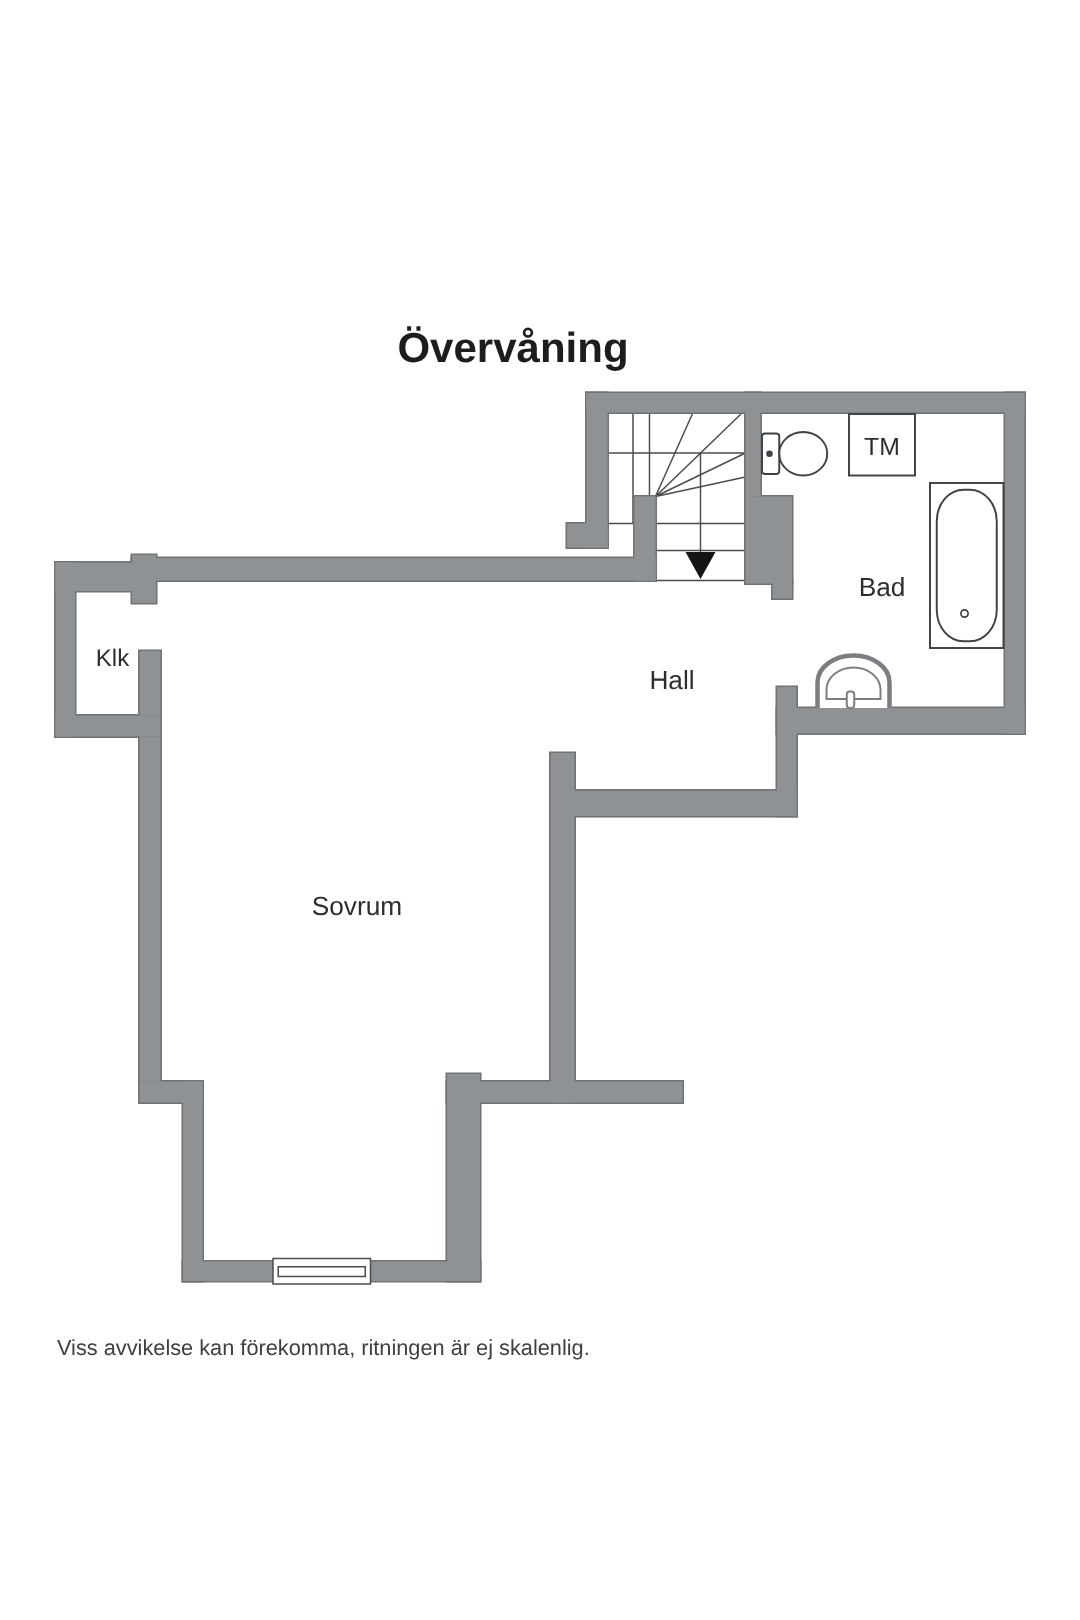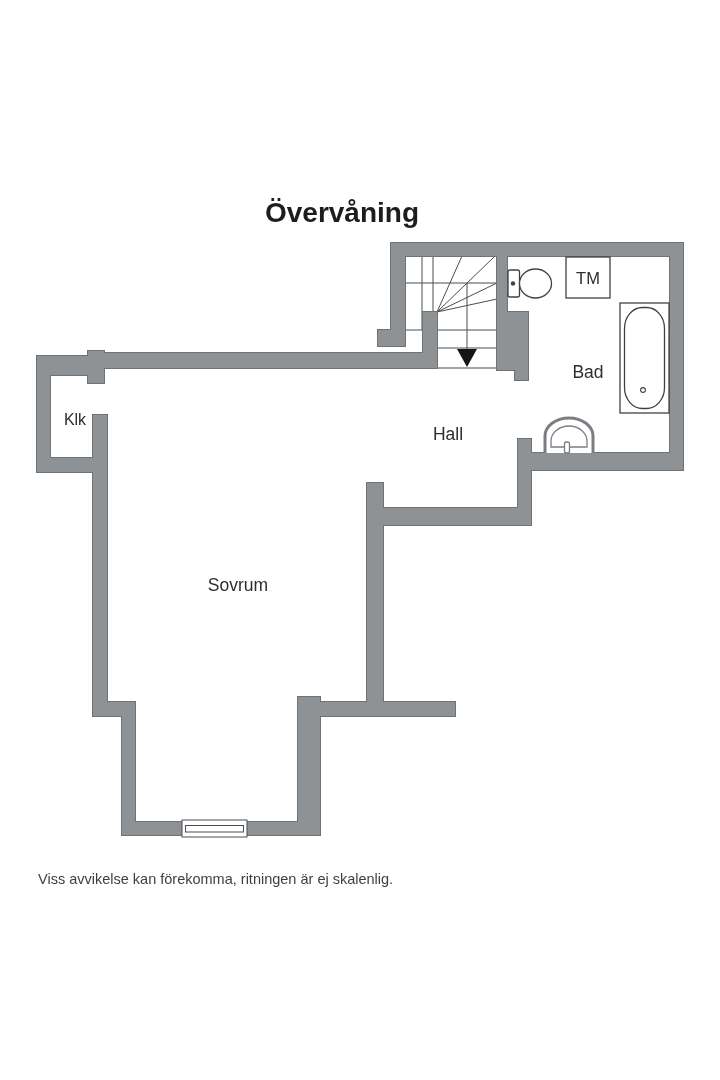--- a/index.html
+++ b/index.html
@@ -16,20 +16,21 @@
     padding: 0;
     background: var(--bg, #fff);
   }
   .page {
     position: relative;
     width: 720px;
     height: 906px;
     background: var(--bg, #fff);
     overflow: hidden;
     font-family: "Liberation Sans", sans-serif;
+    margin-top: 19px;
   }
   svg { display: block; }
 
   .wall-pass1 { fill: var(--wall-outline, #6f7376); stroke: var(--wall-outline, #6f7376); stroke-width: 2; }
   .wall-pass2 { fill: var(--wall, #8e9295); }
 
   .stair-area { fill: #ffffff; stroke: var(--stair-line, #4a4d4f); stroke-width: 1; }
   .stair-line { fill: none; stroke: var(--stair-line, #4a4d4f); stroke-width: 1; }
   .stair-arrow { fill: #141414; }
 

